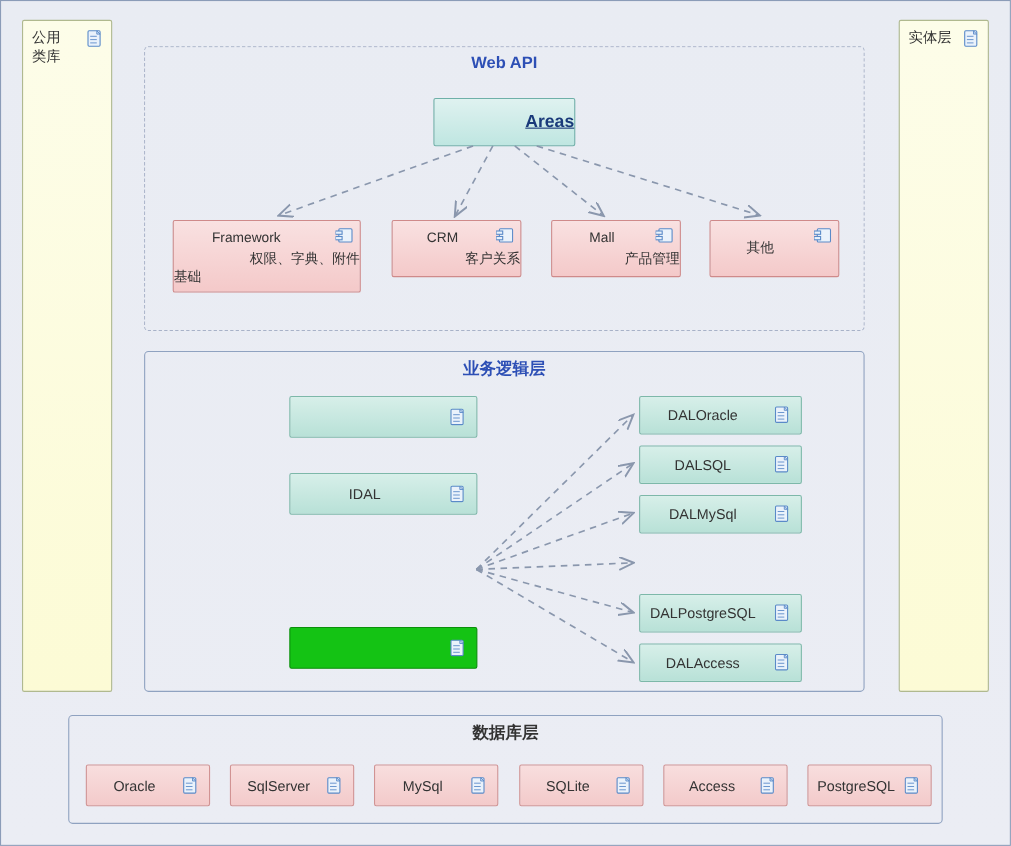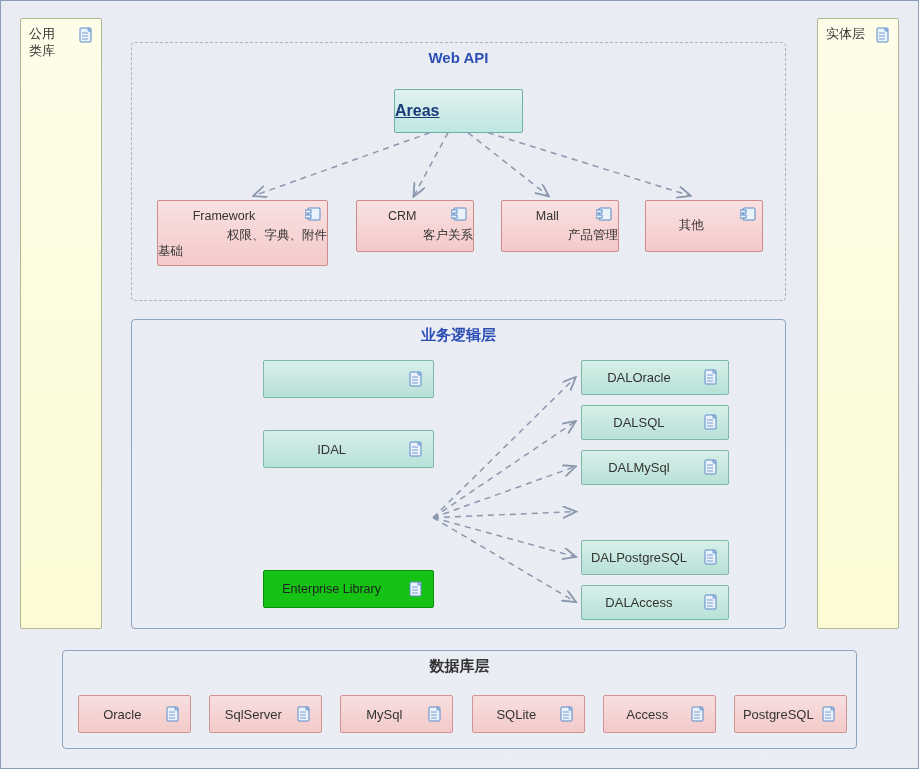--- a/index.html
+++ b/index.html
@@ -5,21 +5,21 @@
   *{box-sizing:border-box;margin:0;padding:0}
   body{font-family:"Microsoft YaHei",Arial,sans-serif;font-size:13px;background:#fff}
   #stage{position:relative;width:919px;height:769px;background:linear-gradient(#e9ecf3,#ebedf4);border:1px solid #8b9cb8}
   .yellow-col{position:absolute;background:linear-gradient(#fdfde9,#fcfbd5);border:1px solid #b0b98f;border-radius:2px}
   .yellow-col .label{position:absolute;top:6px;left:8px;font-size:13px;line-height:17px;color:#333}
   .doc-icon{position:absolute;width:14px;height:16px}
   .dash-frame{position:absolute;border:1px dashed #a8b2c8;border-radius:4px}
   .dash-frame .title{position:absolute;top:6px;left:0;width:100%;text-align:center;font-weight:bold;font-size:15px}
   .solid-frame{position:absolute;border:1px solid #8fa2c0;border-radius:4px;background:transparent}
   .solid-frame .title{position:absolute;top:6px;left:0;width:100%;text-align:center;font-weight:bold;color:#2d4fb5;font-size:15px}
-  .areas-box{position:absolute;background:linear-gradient(#dff2f0,#bfe6e1);border:1px solid #6fb0a8;border-radius:2px;text-align:left}
+  .areas-box{position:absolute;background:linear-gradient(#dff2f0,#bfe6e1);border:1px solid #6fb0a8;border-radius:2px;text-align:right}
   .areas-box span{font-size:16px;text-decoration:underline;color:#1a3a7a;font-weight:bold;line-height:42px}
   .comp{position:absolute;background:linear-gradient(#f9e1e1,#f4c9c9);border:1px solid #cf8a8a;border-radius:2px}
   .comp .t1{position:absolute;top:8px;left:0;width:78%;text-align:center;font-size:12.5px;color:#333}
   .comp .t2{position:absolute;top:26px;left:0;width:100%;text-align:right;font-size:12.5px;color:#333}
   .comp .t3{position:absolute;top:42px;left:0;width:100%;text-align:left;font-size:12.5px;color:#333}
   .comp-ic{position:absolute;top:6px;right:6px;width:16px;height:14px}
   .gbox{position:absolute;background:linear-gradient(#d7efe9,#b8e1d7);border:1px solid #7db8a9;border-radius:2px}
   .gbox .lbl{position:absolute;top:0;left:0;width:80%;height:100%;display:flex;align-items:center;justify-content:center;font-size:13px;color:#333}
   .gbox .lbl.narrow{width:78%}
   .gbox.bright{background:#14c314;border-color:#0a8f0a}
@@ -114,21 +114,20 @@
         <use href="#doc-ic"></use>
       </svg>
   </div>
   <div class="gbox" style="left:262px;top:429px;width:171px;height:38px">
     <div class="lbl">IDAL</div>
     <svg class="doc-icon" style="top:10px;right:10px">
         <use href="#doc-ic"></use>
       </svg>
   </div>
   <div class="gbox bright" style="left:262px;top:569px;width:171px;height:38px">
-    <div class="lbl">Enterprise Library</div>
     <svg class="doc-icon" style="top:10px;right:10px">
         <use href="#doc-ic"></use>
       </svg>
   </div>
 
   <div class="gbox" style="left:580px;top:359px;width:148px;height:35px">
     <div class="lbl narrow">DALOracle</div>
     <svg class="doc-icon" style="top:8px;right:10px">
         <use href="#doc-ic"></use>
       </svg>

